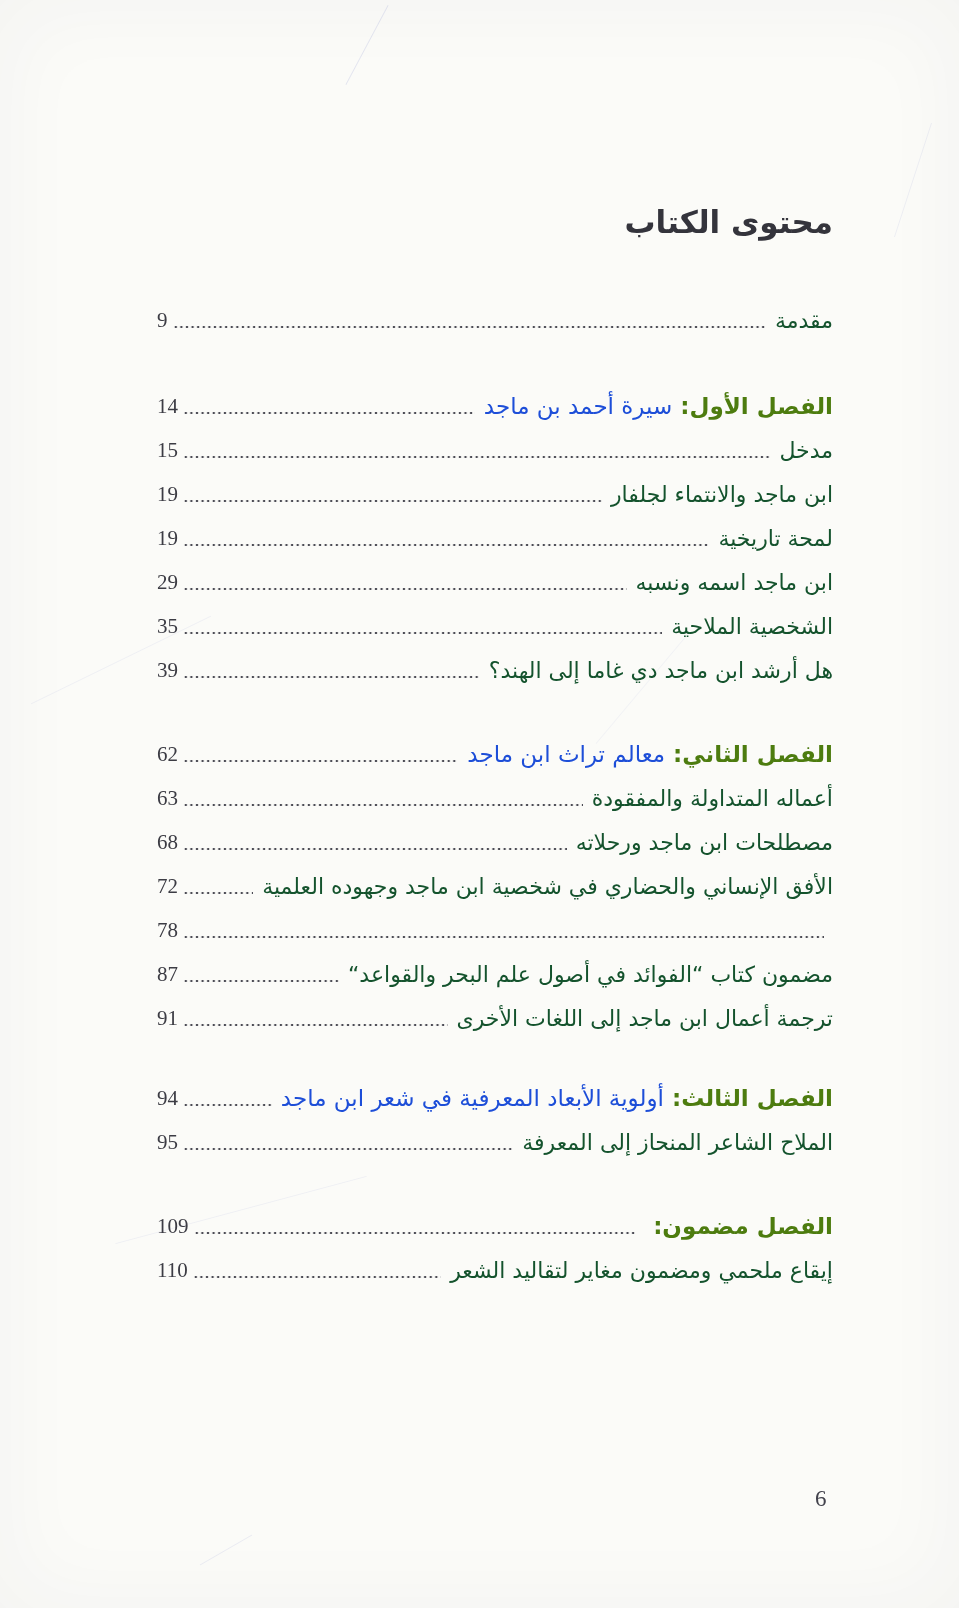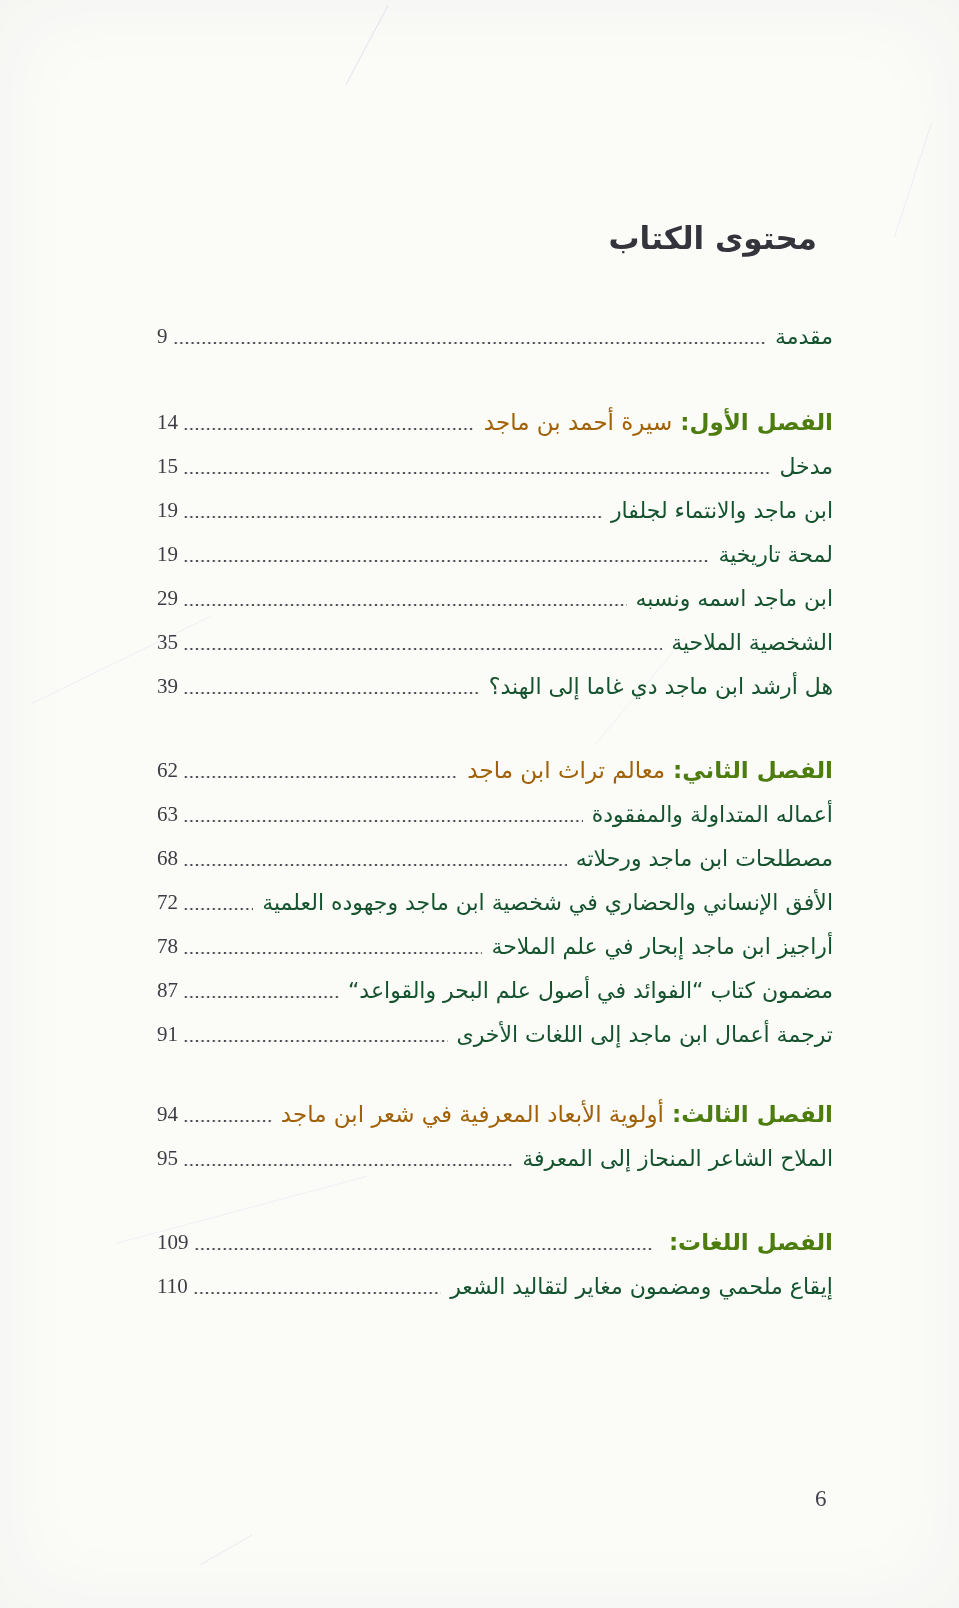--- a/index.html
+++ b/index.html
@@ -22,40 +22,40 @@
   .c5{width:2px;height:60px;left:225px;top:1520px;transform:rotate(60deg);opacity:.7;}
   .c6{width:2px;height:140px;left:640px;top:620px;transform:rotate(40deg);opacity:.4;}
 
   .content{
     position:absolute;
     right:126px;left:157px;top:0;
     padding-top:196px;
   }
   .doc-title{
     font-size:31px;line-height:52px;
-    font-weight:700;margin:16px;
+    font-weight:700;margin:0;
     color:#34343c;
     letter-spacing:-.5px;
   }
   .row{
     display:flex;
     align-items:center;
     height:44px;
   }
   .row .label{
     font-size:22px;
     white-space:nowrap;
     color:#14532d;
   }
   .row.heading .chapter-label{
     font-size:23px;font-weight:700;color:#4d7c0f;
     margin-inline-end:8px;white-space:nowrap;
   }
   .row.heading .chapter-title{
-    font-size:23px;color:#a16207;white-space:nowrap;
+    font-size:23px;color:#1d4ed8;white-space:nowrap;
   }
   .leader{
     flex:1 1 auto;min-width:14px;height:6px;
     align-self:center;
     transform:translateY(7px);
     margin-inline-start:9px;margin-inline-end:5px;
     background-image:radial-gradient(circle,#4c4c55 1.15px,transparent 1.55px);
     background-size:5.6px 6px;
     background-repeat:repeat-x;
     background-position:0 50%;
@@ -152,21 +152,20 @@
       <span class="label">مصطلحات ابن ماجد ورحلاته</span>
       <span class="leader"></span>
       <span class="pagenum">68</span>
     </div>
     <div class="row item">
       <span class="label">الأفق الإنساني والحضاري في شخصية ابن ماجد وجهوده العلمية</span>
       <span class="leader"></span>
       <span class="pagenum">72</span>
     </div>
     <div class="row item">
-      <span class="label">أراجيز ابن ماجد إبحار في علم الملاحة</span>
       <span class="leader"></span>
       <span class="pagenum">78</span>
     </div>
     <div class="row item">
       <span class="label">مضمون كتاب “الفوائد في أصول علم البحر والقواعد“</span>
       <span class="leader"></span>
       <span class="pagenum">87</span>
     </div>
     <div class="row item">
       <span class="label">ترجمة أعمال ابن ماجد إلى اللغات الأخرى</span>
@@ -180,21 +179,21 @@
       <span class="leader"></span>
       <span class="pagenum">94</span>
     </div>
     <div class="row item">
       <span class="label">الملاح الشاعر المنحاز إلى المعرفة</span>
       <span class="leader"></span>
       <span class="pagenum">95</span>
     </div>
 
     <div class="row heading m-ch4">
-      <span class="chapter-label">الفصل اللغات:</span>
+      <span class="chapter-label">الفصل مضمون:</span>
       <span class="leader"></span>
       <span class="pagenum">109</span>
     </div>
     <div class="row item">
       <span class="label">إيقاع ملحمي ومضمون مغاير لتقاليد الشعر</span>
       <span class="leader"></span>
       <span class="pagenum">110</span>
     </div>
 
   </div>

